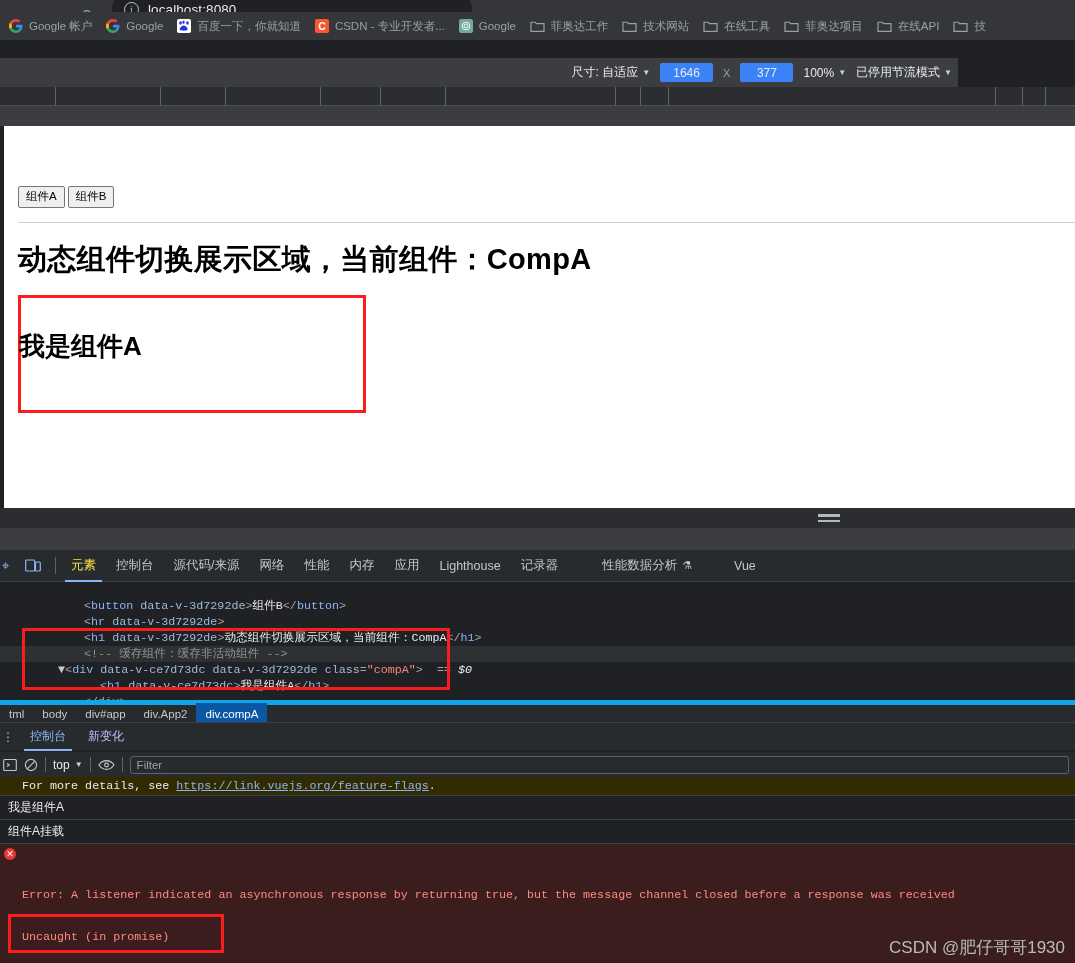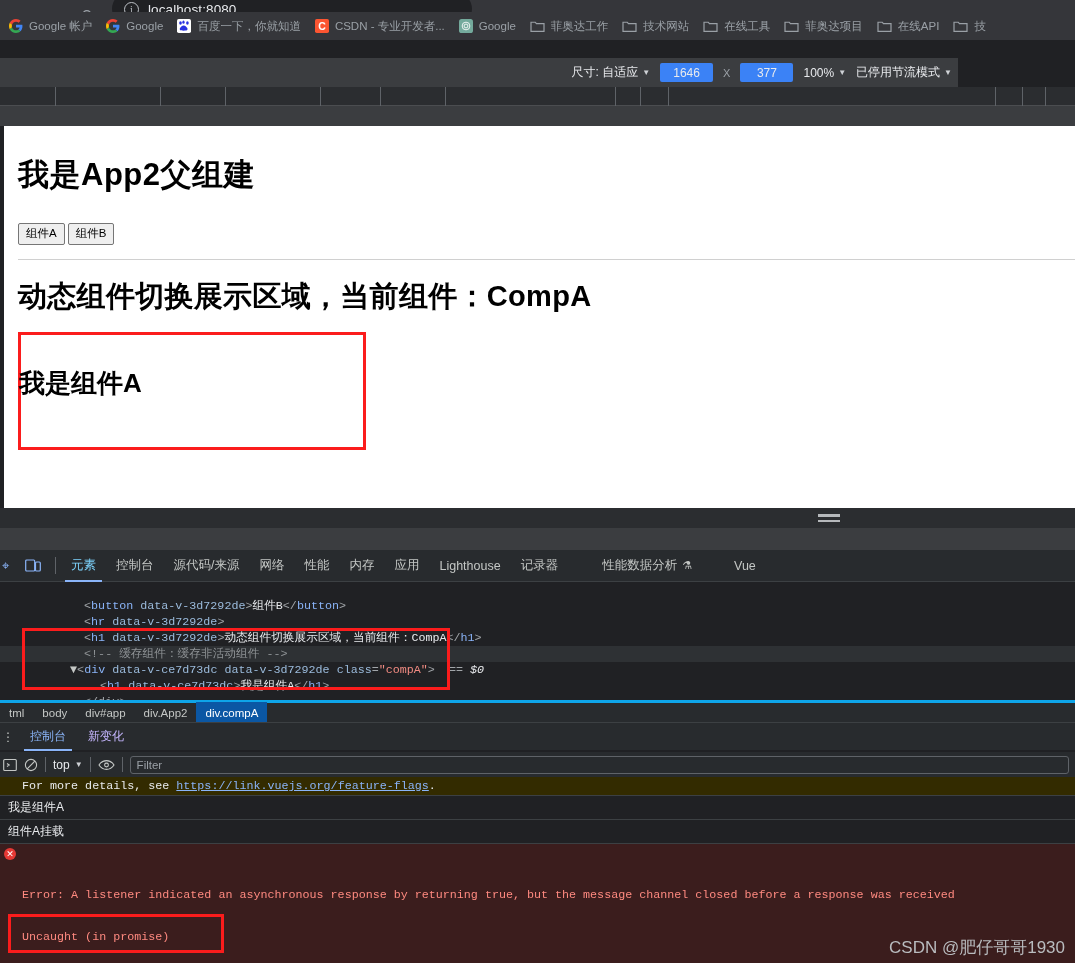--- a/index.html
+++ b/index.html
@@ -112,21 +112,21 @@
   .dt-tabs {
     position: absolute; left: 0; top: 550px; width: 1075px; height: 32px;
     background: #282b2e; display: flex; align-items: center;
     border-bottom: 1px solid #3c4043;
   }
   .dt-ico-wrap { display: flex; align-items: center; gap: 9px; padding-left: 2px; }
   .dt-tab {
     position: relative; height: 32px; display: flex; align-items: center;
     padding: 0 10px; color: #c4c7c5; font-size: 12.5px; white-space: nowrap;
   }
-  .dt-tab.sel { color: #7dd3fc; }
+  .dt-tab.sel { color: #fde047; }
   .dt-tab.sel::after {
     content: ""; position: absolute; left: 4px; right: 4px; bottom: 0; height: 2px; background: #8ab4f8;
   }
   .dt-sep { width: 1px; height: 17px; background: #5f6368; margin: 0 5px; }
   .dt-tab .flask { margin-left: 5px; font-size: 11px; color: #c4c7c5; }
 
   
   .elements {
     position: absolute; left: 0; top: 582px; width: 1075px; height: 118px;
     background: #202124; overflow: hidden;
@@ -144,21 +144,21 @@
   .arrow { color: #c4c7c5; }
   .el-red-box {
     position: absolute; left: 22px; top: 628px; width: 428px; height: 62px;
     border: 3px solid #fb1c1c; pointer-events: none;
   }
 
   
   .crumbs {
     position: absolute; left: 0; top: 700px; width: 1075px; height: 22px;
     background: #282b2e; display: flex; align-items: center;
-    font-size: 11.5px; color: #c4c7c5; border-top: 3px solid #0ea5e9;
+    font-size: 11.5px; color: #c4c7c5; border-top: 5px solid #0ea5e9;
   }
   .crumb { padding: 0 9px; height: 22px; display: flex; align-items: center; white-space: nowrap; }
   .crumb.sel { background: #0b57a4; color: #ffffff; }
 
   
   .drawer-tabs {
     position: absolute; left: 0; top: 722px; width: 1075px; height: 28px;
     background: #282b2e; display: flex; align-items: center; gap: 2px;
     border-top: 1px solid #3c4043;
   }
@@ -341,21 +341,20 @@
     <i class="tick" style="left:640px"></i>
     <i class="tick" style="left:668px"></i>
     <i class="tick" style="left:995px"></i>
     <i class="tick" style="left:1022px"></i>
     <i class="tick" style="left:1045px"></i>
   </div>
   <div class="ruler-below"></div>
 
   <div class="viewport">
     <div class="page-inner">
-      <div class="page-h1">我是App2父组建</div>
       <div class="btn-row">
         <button class="pbtn">组件A</button>
         <button class="pbtn">组件B</button>
       </div>
       <hr class="phr">
       <div class="page-h1b">动态组件切换展示区域，当前组件：CompA</div>
       <div class="compbox">
         <h1>我是组件A</h1>
       </div>
     </div>
@@ -420,21 +419,21 @@
     </div>
     <div class="el-line" style="padding-left:42px">
       <span class="punc">&lt;</span><span class="tag">hr</span><span class="punc"> </span><span class="attr">data-v-3d7292de</span><span class="punc">&gt;</span>
     </div>
     <div class="el-line" style="padding-left:42px">
       <span class="punc">&lt;</span><span class="tag">h1</span><span class="punc"> </span><span class="attr">data-v-3d7292de</span><span class="punc">&gt;</span><span class="txt">动态组件切换展示区域，当前组件：CompA</span><span class="punc">&lt;/</span><span class="tag">h1</span><span class="punc">&gt;</span>
     </div>
     <div class="el-line" style="padding-left:42px">
       <span class="cmt">&lt;!-- 缓存组件：缓存非活动组件 --&gt;</span>
     </div>
-    <div class="el-line sel" style="padding-left:28px">
+    <div class="el-line sel" style="padding-left:16px">
       <span class="arrow">▼</span><span class="punc">&lt;</span><span class="tag">div</span><span class="punc"> </span><span class="attr">data-v-ce7d73dc</span><span class="punc"> </span><span class="attr">data-v-3d7292de</span><span class="punc"> </span><span class="attr">class</span><span class="punc">=</span><span class="val">"compA"</span><span class="punc">&gt;  </span><span class="punc">==</span><span class="punc"> </span><span class="dollar">$0</span>
     </div>
     <div class="el-line" style="padding-left:58px">
       <span class="punc">&lt;</span><span class="tag">h1</span><span class="punc"> </span><span class="attr">data-v-ce7d73dc</span><span class="punc">&gt;</span><span class="txt">我是组件A</span><span class="punc">&lt;/</span><span class="tag">h1</span><span class="punc">&gt;</span>
     </div>
     <div class="el-line" style="padding-left:42px">
       <span class="punc">&lt;/div&gt;</span>
     </div>
   </div>
   <div class="el-red-box"></div>

